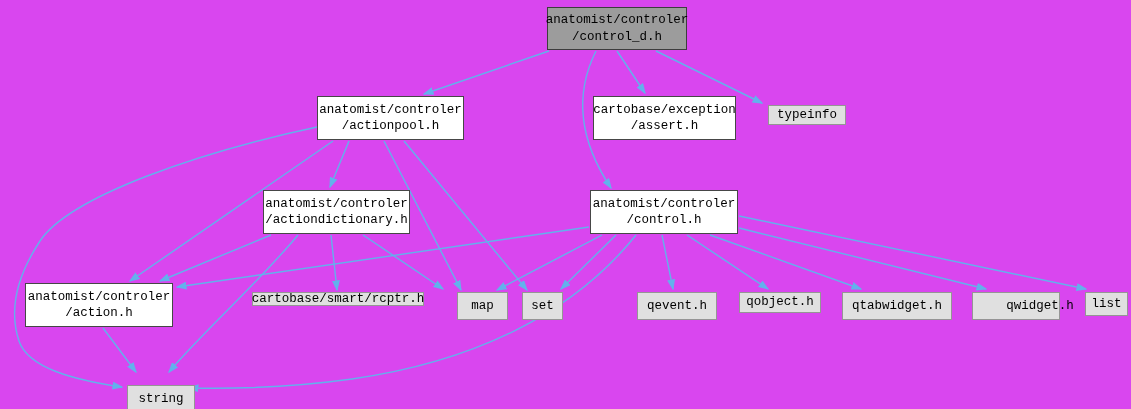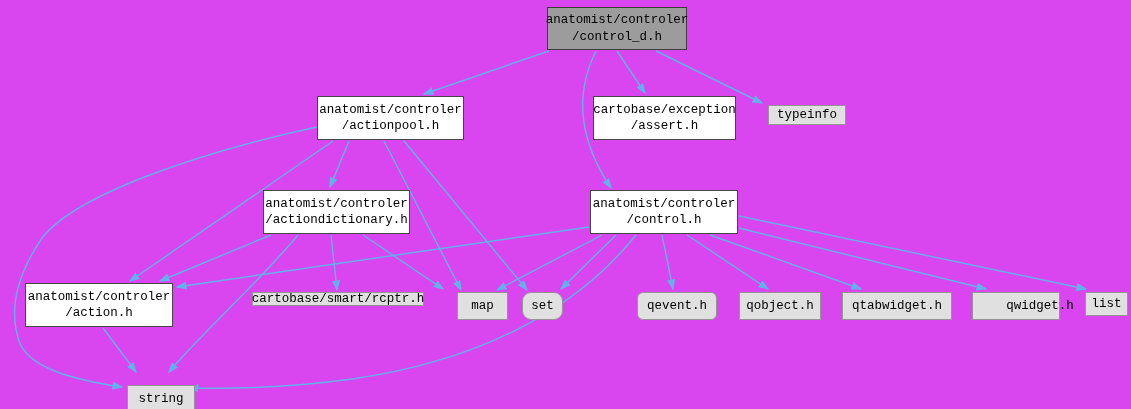--- a/index.html
+++ b/index.html
@@ -79,27 +79,27 @@
     <div class="node internal" style="left: 25px; top: 283px; width: 148px; height: 44px;">
       <span>anatomist/controler</span>
       <span>/action.h</span>
     </div>
     <div class="node external" style="left: 252px; top: 292px; width: 172px; height: 14px;">
       <span>cartobase/smart/rcptr.h</span>
     </div>
     <div class="node external" style="left: 457px; top: 292px; width: 51px; height: 28px;">
       <span>map</span>
     </div>
-    <div class="node external" style="left: 522px; top: 292px; width: 41px; height: 28px; border-radius: 9px;">
+    <div class="node external" style="left: 522px; top: 292px; width: 41px; height: 28px;">
       <span>set</span>
     </div>
-    <div class="node external" style="left: 637px; top: 292px; width: 80px; height: 28px; border-radius: 6px;">
+    <div class="node external" style="left: 637px; top: 292px; width: 80px; height: 28px;">
       <span>qevent.h</span>
     </div>
-    <div class="node external" style="left: 739px; top: 292px; width: 82px; height: 28px;">
+    <div class="node external" style="left: 739px; top: 292px; width: 82px; height: 21px;">
       <span>qobject.h</span>
     </div>
     <div class="node external" style="left: 842px; top: 292px; width: 110px; height: 28px;">
       <span>qtabwidget.h</span>
     </div>
     <div class="node external" style="left: 972px; top: 292px; width: 88px; height: 28px; padding-left: 48px;">
       <span>qwidget.h</span>
     </div>
     <div class="node external" style="left: 1085px; top: 292px; width: 43px; height: 24px;">
       <span>list</span>

